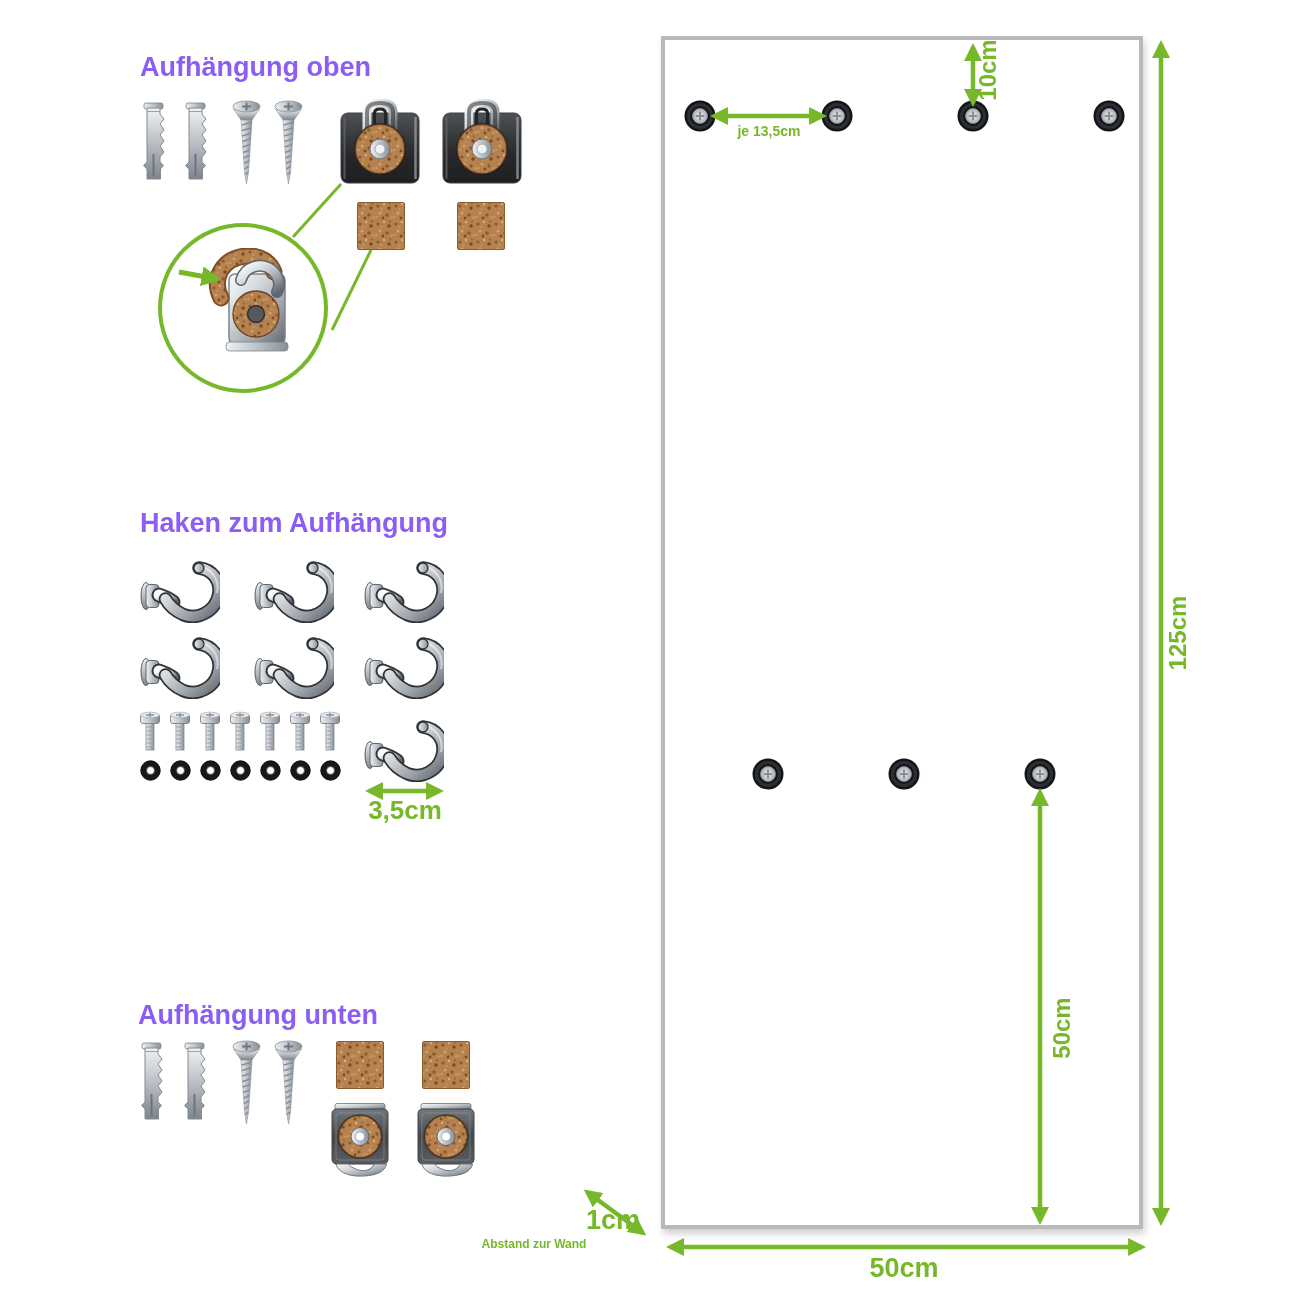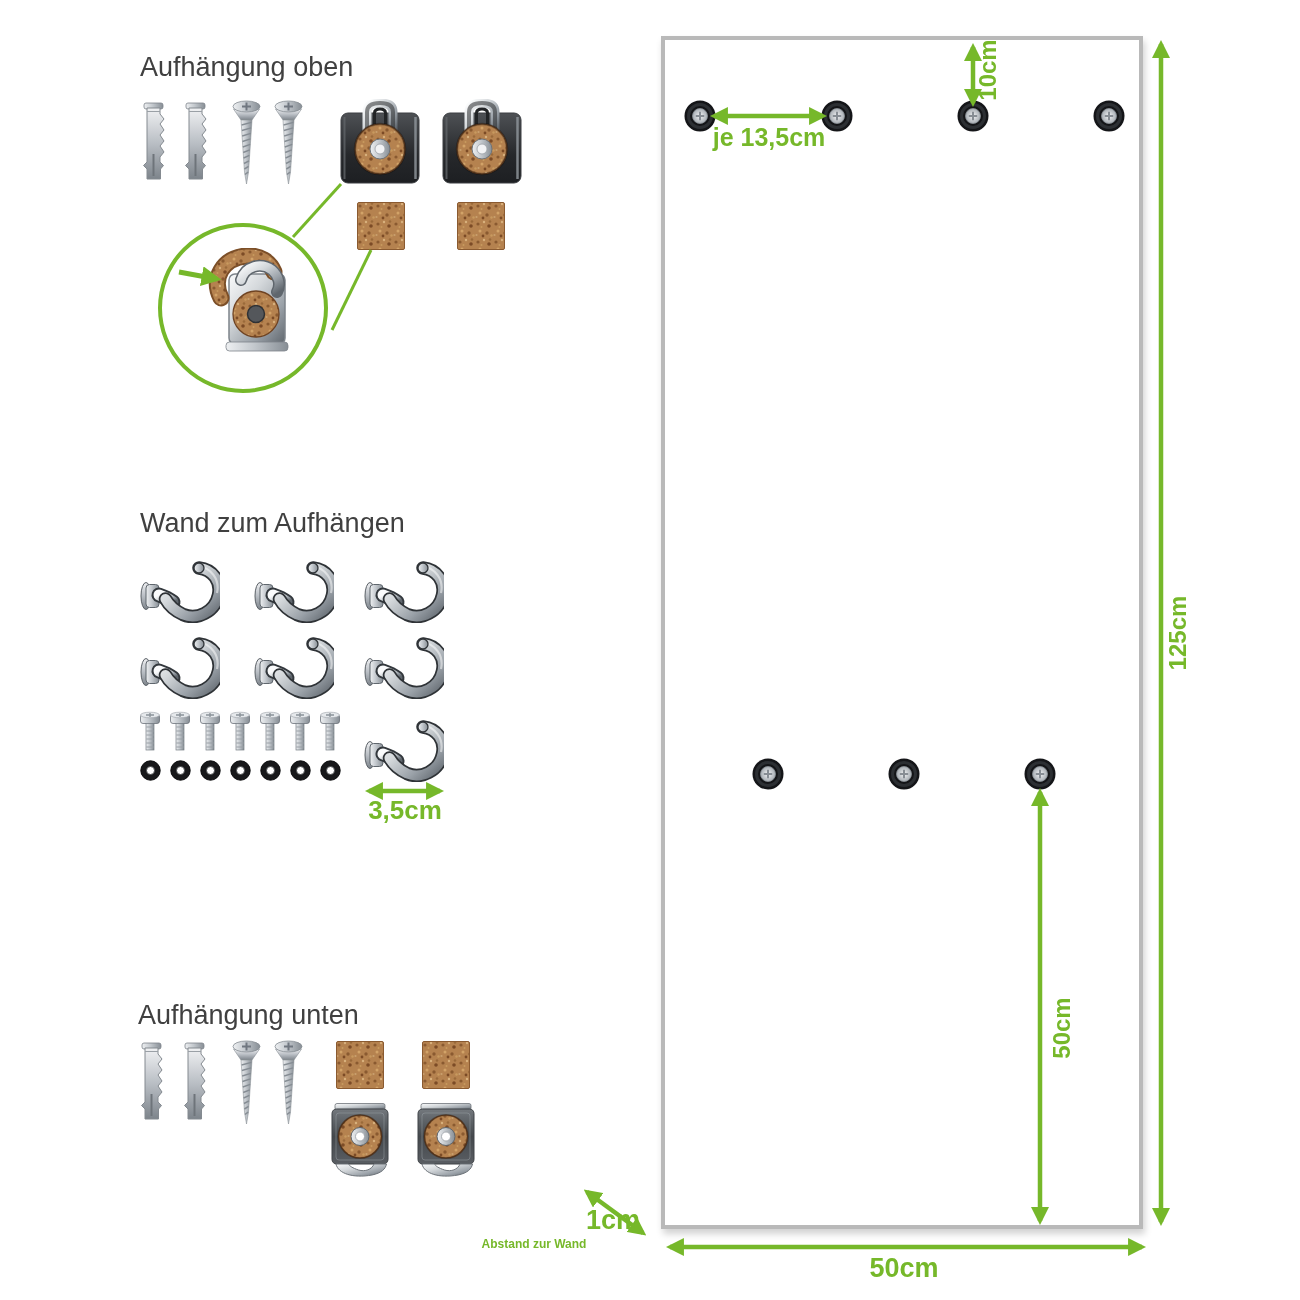--- a/index.html
+++ b/index.html
@@ -1,21 +1,21 @@
 <!DOCTYPE html>
 <html><head>
 <meta charset="utf-8">
 <style>
   html,body{margin:0;padding:0;background:#fff;}
   .stage{position:relative;width:1300px;height:1300px;background:#ffffff;overflow:hidden;
          font-family:"Liberation Sans",sans-serif;}
   .glabel{position:absolute;color:#76b82a;font-weight:bold;text-align:center;line-height:1.1;
           font-family:"Liberation Sans",sans-serif;white-space:nowrap;}
   .rot{transform:rotate(-90deg);}
-  .sec-title{position:absolute;color:#404040;font-weight:normal;font-size:27px;white-space:nowrap;}
+  .sec-title{position:absolute;color:#8b5cf6;font-weight:bold;font-size:27px;white-space:nowrap;}
   .panel{position:absolute;left:661px;top:36px;width:482px;height:1193px;box-sizing:border-box;
          background:#ffffff;border:4px solid #b9b9b9;box-shadow:2px 5px 7px rgba(0,0,0,0.18);}
   svg.part{position:absolute;overflow:visible;}
   #overlay{position:absolute;left:0;top:0;pointer-events:none;}
 </style>
 </head>
 <body>
 
 <div class="stage">
 
@@ -175,21 +175,21 @@
   <svg class="part" style="left:357px;top:202px;width:48px;height:48px">
       <use href="#sym-cork"></use>
     </svg>
   <svg class="part" style="left:457px;top:202px;width:48px;height:48px">
       <use href="#sym-cork"></use>
     </svg>
   <svg class="part" style="left:193px;top:248px;width:105px;height:115px">
       <use href="#sym-detail"></use>
     </svg>
 
-  <div class="sec-title" style="left:140px;top:508px;">Wand zum Aufhängen</div>
+  <div class="sec-title" style="left:140px;top:508px;">Haken zum Aufhängung</div>
 
   <svg class="part" style="left:136px;top:555px;width:84px;height:68px">
       <use href="#sym-hook"></use>
     </svg>
   <svg class="part" style="left:250px;top:555px;width:84px;height:68px">
       <use href="#sym-hook"></use>
     </svg>
   <svg class="part" style="left:360px;top:555px;width:84px;height:68px">
       <use href="#sym-hook"></use>
     </svg>
@@ -323,21 +323,21 @@
       <line x1="369" y1="791" x2="440" y2="791" marker-start="url(#ahS)" marker-end="url(#ahE)"></line>
     </g>
     <g stroke="#76b82a" fill="none">
       <circle cx="243" cy="308" r="83" stroke-width="4"></circle>
       <line x1="341" y1="184" x2="293" y2="237" stroke-width="3"></line>
       <line x1="371" y1="250" x2="332" y2="330" stroke-width="3"></line>
       <line x1="179" y1="272" x2="217" y2="279" stroke-width="5" marker-end="url(#ahE)"></line>
     </g>
   </svg>
 
-  <div class="glabel" style="left:699px;top:124px;width:140px;font-size:25px;">je 13,5cm</div>
+  <div class="glabel" style="left:699px;top:124px;width:140px;font-size:14px;">je 13,5cm</div>
   <div class="glabel rot" style="left:952px;top:58px;width:70px;height:24px;font-size:24px;">10cm</div>
   <div class="glabel rot" style="left:1133px;top:620px;width:90px;height:26px;font-size:24px;">125cm</div>
   <div class="glabel rot" style="left:1022px;top:1015px;width:80px;height:26px;font-size:24px;">50cm</div>
   <div class="glabel" style="left:834px;top:1254px;width:140px;font-size:27px;">50cm</div>
   <div class="glabel" style="left:540px;top:1206px;width:100px;font-size:27px;text-align:right;">1cm</div>
   <div class="glabel" style="left:414px;top:1238px;width:240px;font-size:12px;">Abstand zur Wand</div>
 
 </div>
 
 </body></html>

